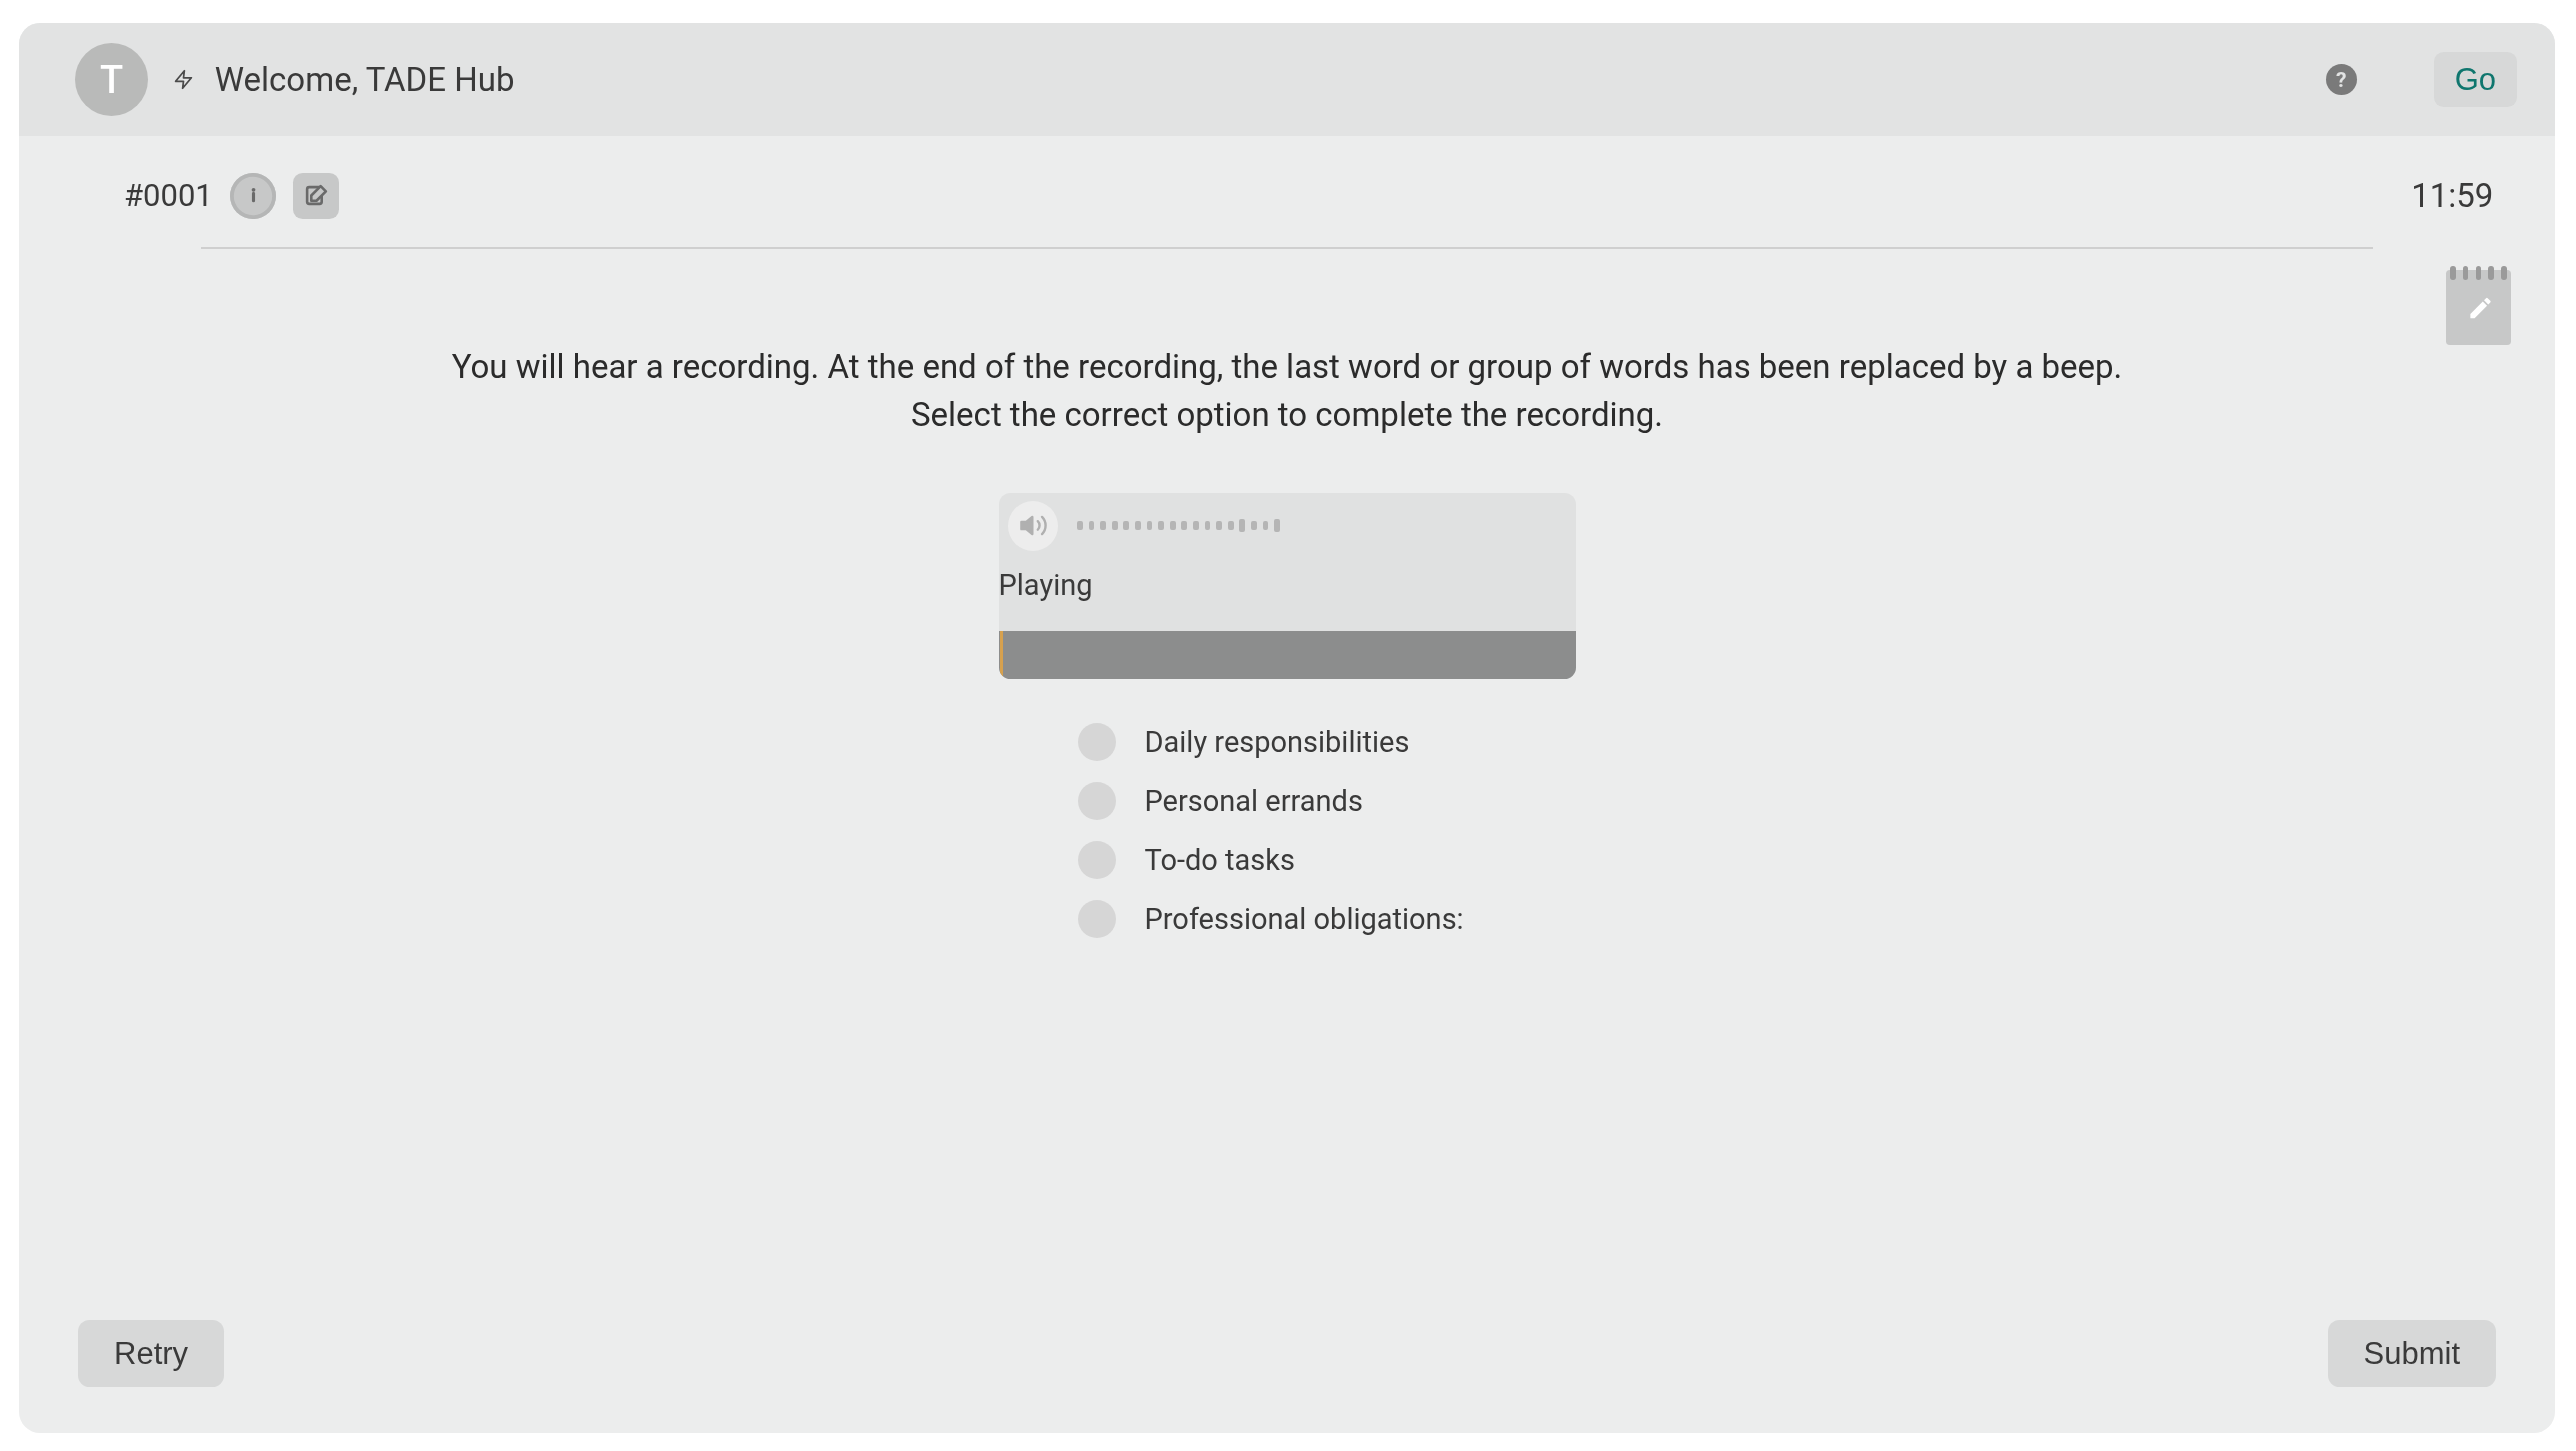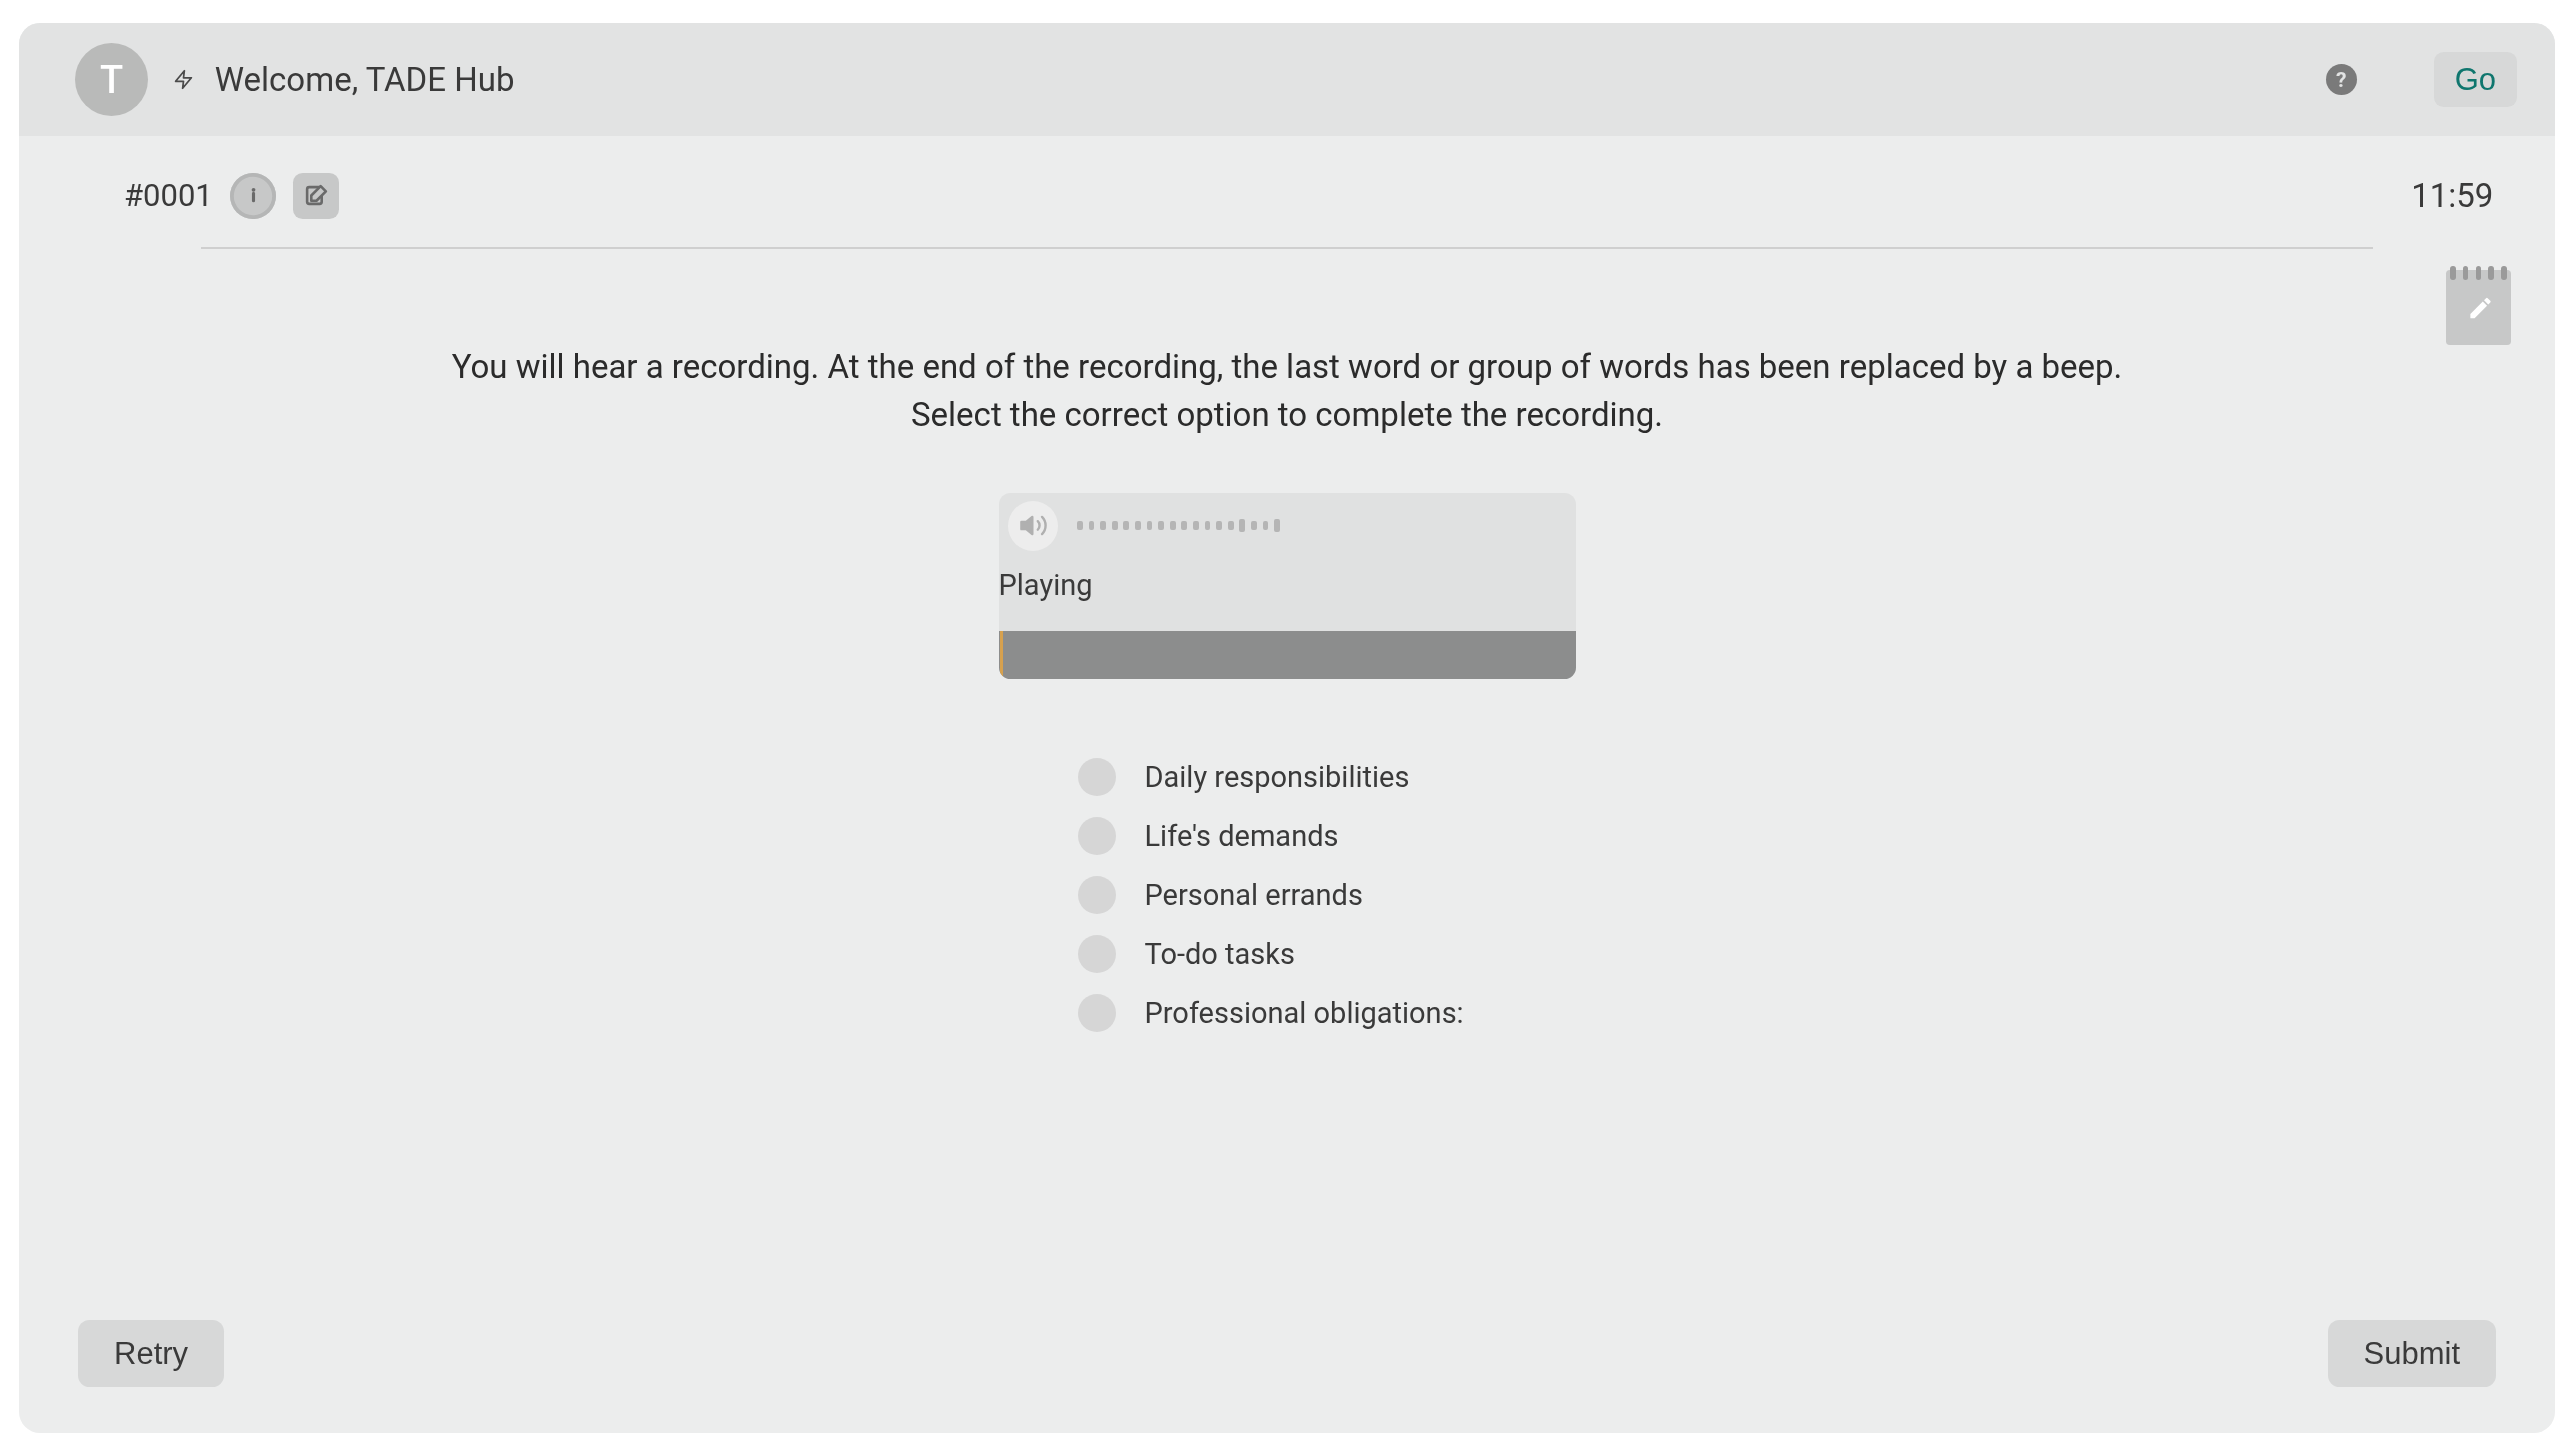--- a/index.html
+++ b/index.html
@@ -216,21 +216,21 @@
   }
   .audio-bar .tick {
     position:absolute;
     left:1.9px; top:0; bottom:0;
     width:2.9px;
     background:#d7a14e;
   }
   
   .options {
     width: 577px;
-    margin: 79px auto 0 auto;
+    margin: 44px auto 0 auto;
     padding-left: 79px;
     display:flex;
     flex-direction:column;
     gap: 21px;
   }
   .opt {
     display:flex;
     align-items:center;
     gap: 29px;
     cursor:pointer;
@@ -359,24 +359,20 @@
       <div class="audio-status">Playing</div>
       <div class="audio-bar">
         <div class="tick"></div>
       </div>
     </div>
 
     <div class="options">
       <label class="opt">
         <span class="radio"></span>
         <span>Daily responsibilities</span>
-      </label>
-      <label class="opt">
-        <span class="radio"></span>
-        <span>Life's demands</span>
       </label>
       <label class="opt">
         <span class="radio"></span>
         <span>Personal errands</span>
       </label>
       <label class="opt">
         <span class="radio"></span>
         <span>To-do tasks</span>
       </label>
       <label class="opt">

